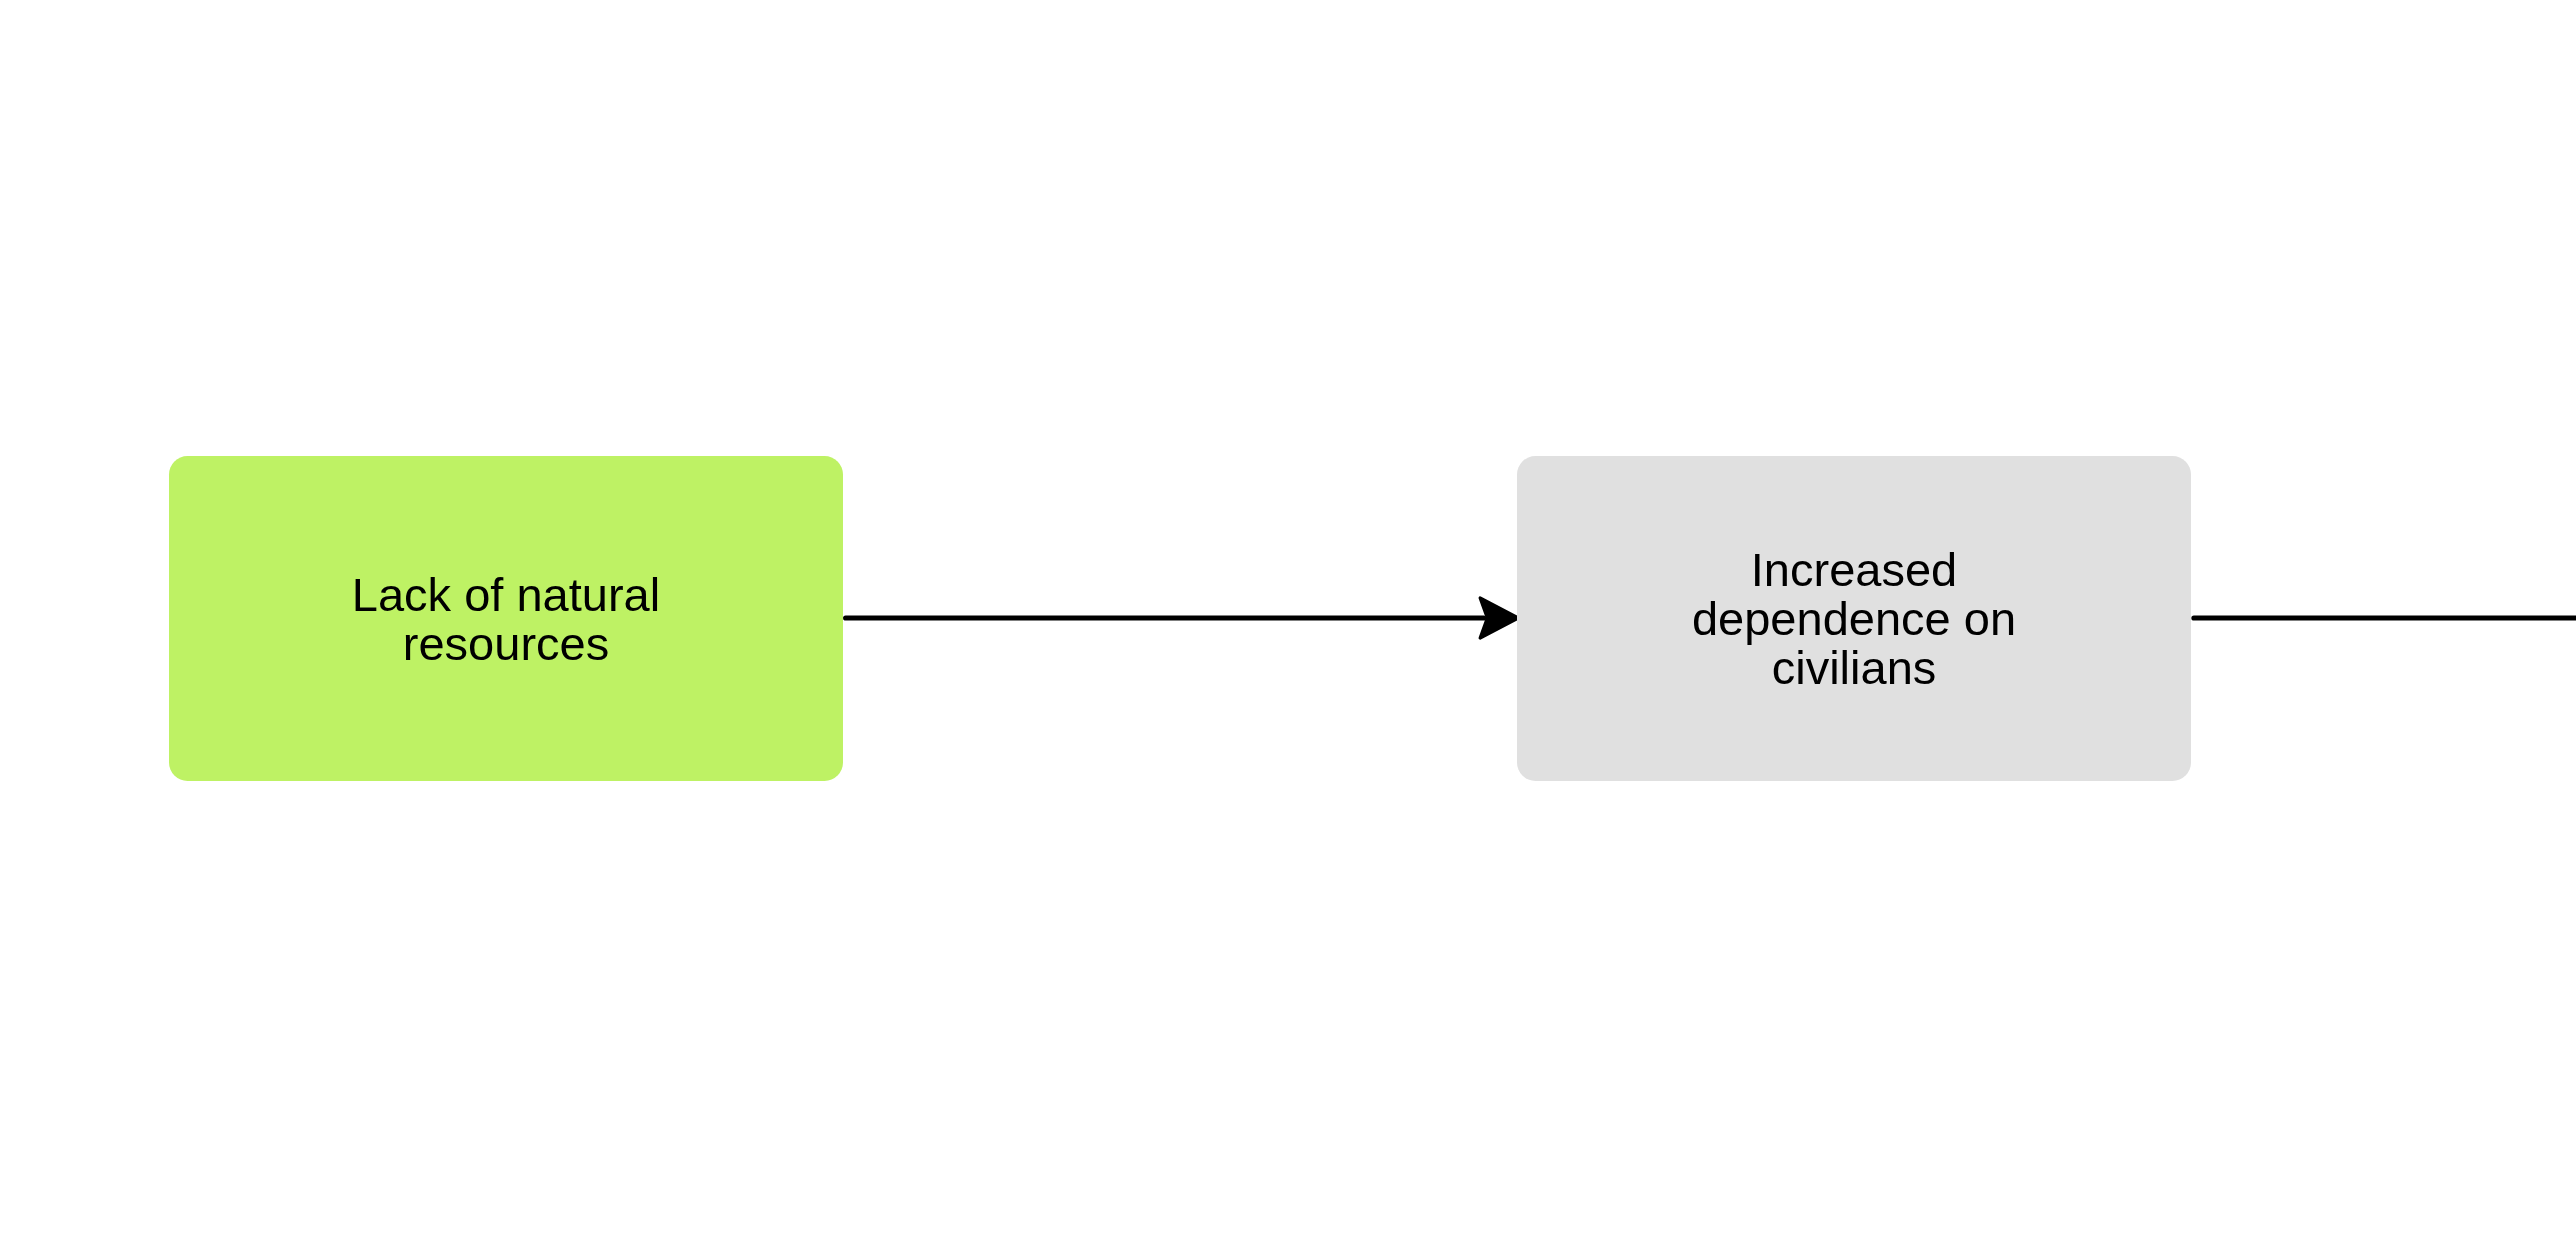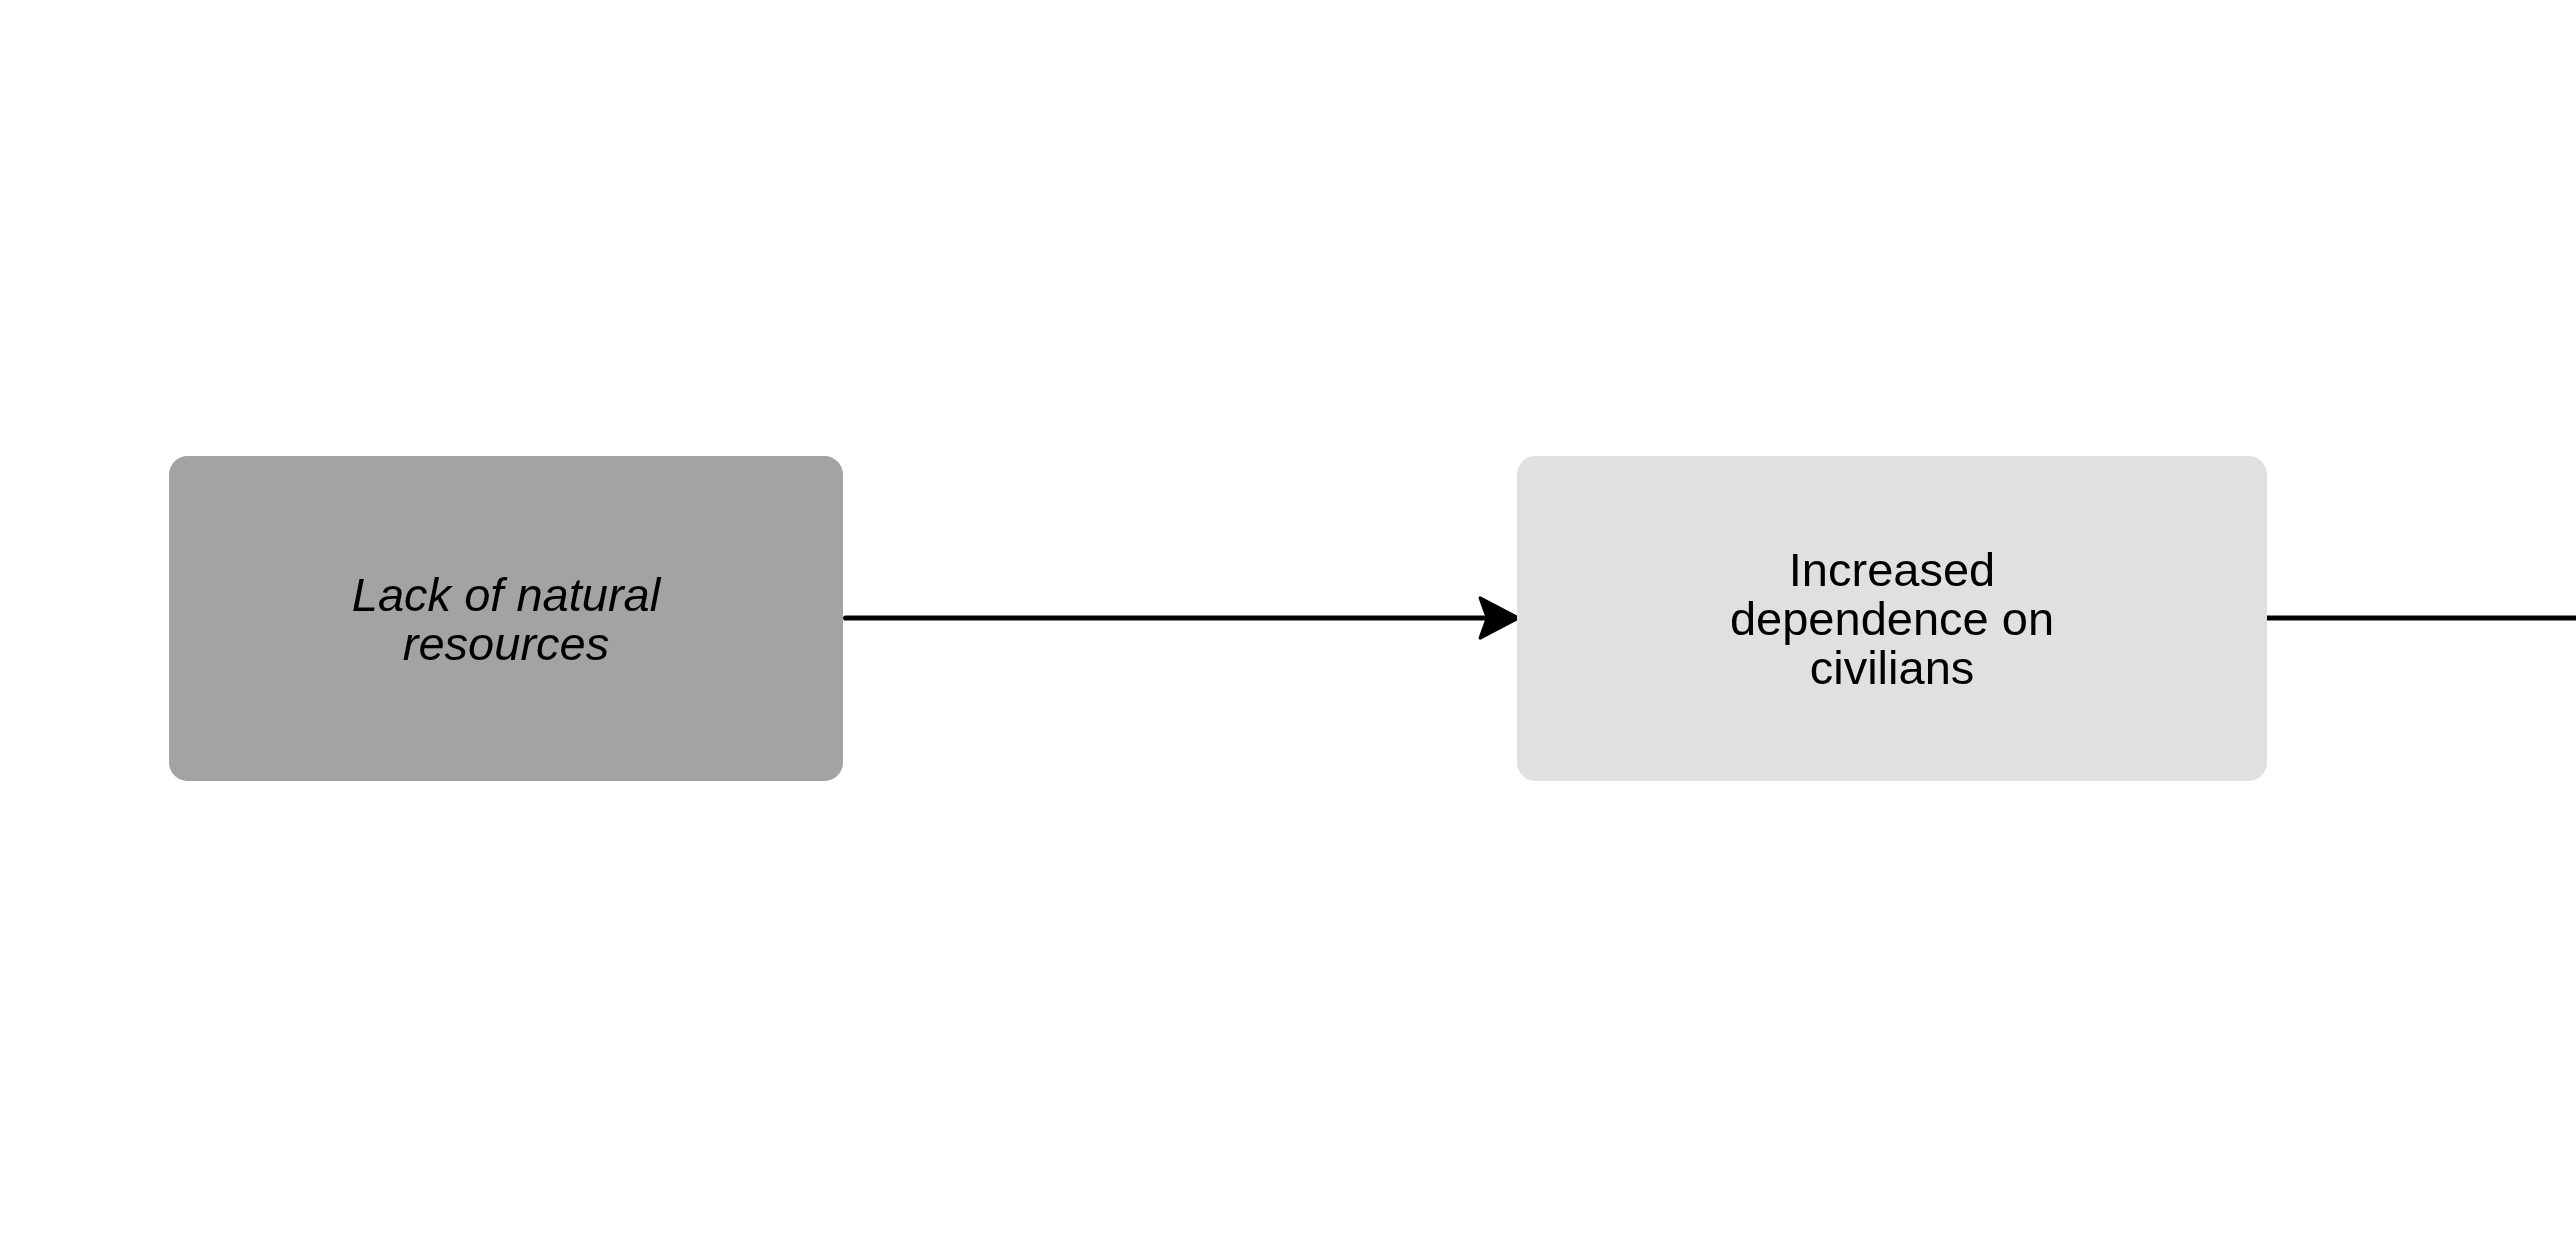--- a/index.html
+++ b/index.html
@@ -28,21 +28,21 @@
   .node {
     position: absolute;
     top: 456px;
     height: 325px;
     border-radius: 18.5px;
     display: flex;
     align-items: center;
     justify-content: center;
   }
   .n1 { left: 169px;  width: 674px; }
-  .n2 { left: 1517px; width: 750px; }
+  .n2 { left: 1517px; width: 674px; }
   .node-label {
     font-size: 47px;
     line-height: 49px;
     font-weight: 400;
     white-space: pre-line;
     text-align: center;
   }
   .edge-line {
     fill: none;
     stroke-width: 10px;
@@ -62,21 +62,21 @@
     <g>
       <path class="edge-line" d="M 1641 1200 H 2880" stroke="#000000"></path>
       <path class="edge-head" d="M 2948 1200 L 2873 1161 L 2887 1200 L 2873 1239 Z" fill="#000000" stroke="#000000"></path>
     </g>
     <g>
       <path class="edge-line" d="M 4259 1200 H 5498" stroke="#000000"></path>
       <path class="edge-head" d="M 5566 1200 L 5491 1161 L 5505 1200 L 5491 1239 Z" fill="#000000" stroke="#000000"></path>
     </g>
   </svg>
 
-  <div class="node n1" style="background: #a3a3a3; font-style: italic;">
+  <div class="node n1" style="background: #bef264;">
     <div class="node-label">Lack of natural
 resources</div>
   </div>
 
   <div class="node n2" style="background: rgb(224, 224, 224);">
     <div class="node-label">Increased
 dependence on
 civilians</div>
   </div>
 

